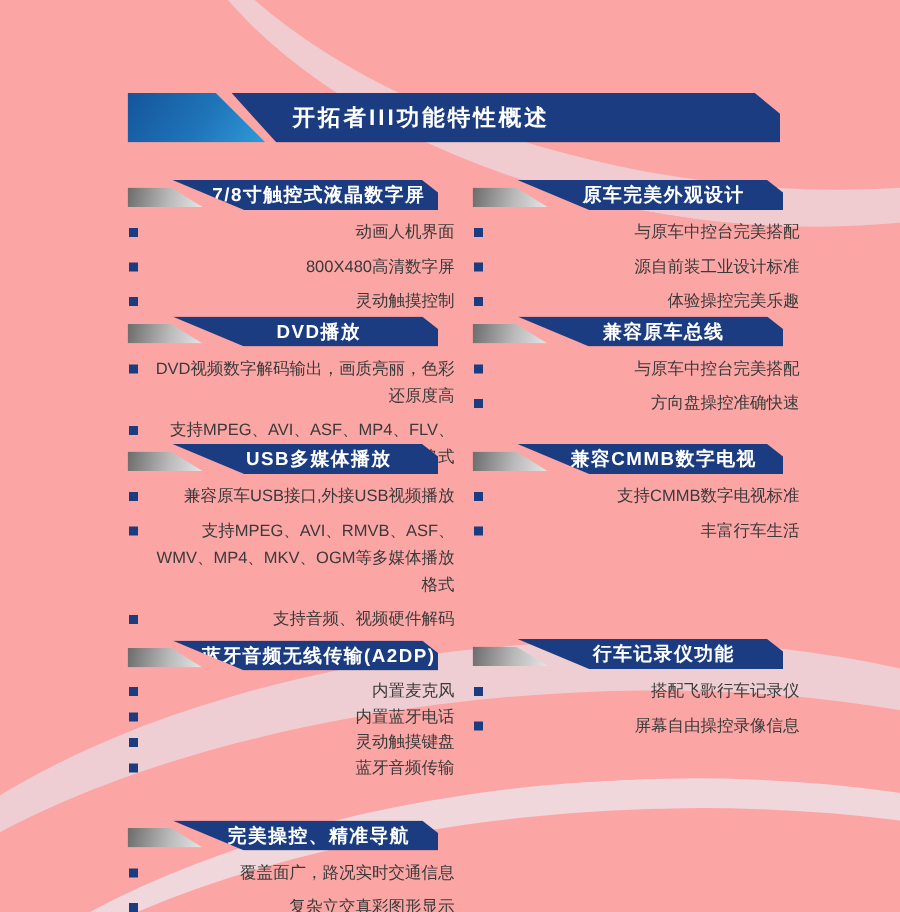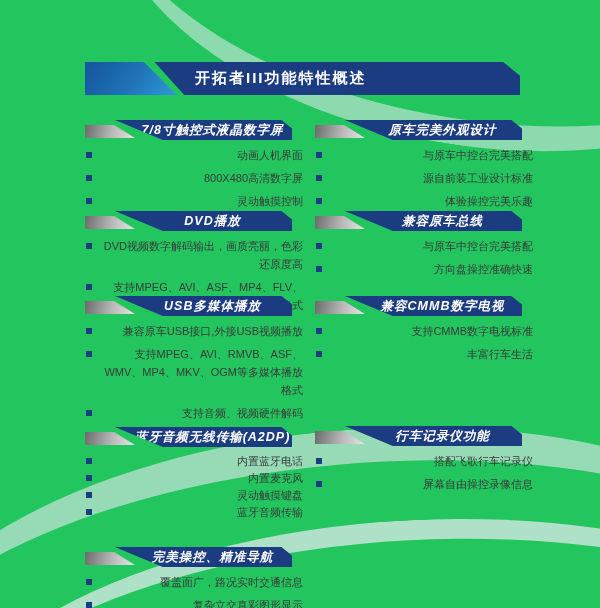--- a/index.html
+++ b/index.html
@@ -2,21 +2,21 @@
 <html><head>
 <meta charset="utf-8">
 <style>
   html,body{margin:0;padding:0;}
   body{
     width:600px;height:608px;
     font-family:"Liberation Sans",sans-serif;
     background:#ffffff;
     overflow:hidden;
   }
-  .page{position:relative;width:600px;height:608px;background:#22c55e;overflow:hidden;}
+  .page{position:relative;width:600px;height:608px;background:#fca5a5;overflow:hidden;}
 
   
   .swoosh{position:absolute;pointer-events:none;}
   .swoosh-top{right:-260px;top:-300px;width:760px;height:420px;border-radius:50%;
     border-bottom:26px solid rgba(230,235,242,.55);transform:rotate(9deg);}
   .swoosh-mid{left:-120px;top:430px;width:950px;height:420px;border-radius:50%;
     border-top:34px solid rgba(228,233,241,.6);transform:rotate(-5deg);}
   .swoosh-low{left:-80px;top:520px;width:1000px;height:460px;border-radius:50%;
     border-top:20px solid rgba(233,237,244,.7);transform:rotate(-3deg);}
 
@@ -44,21 +44,21 @@
 
   
   .banner{position:relative;width:207px;height:20px;}
   .banner-gray{position:absolute;left:0;bottom:2px;width:50px;height:13px;
     background:linear-gradient(100deg,#6b6b6b 0%,#b9b9b9 55%,#e6e6e6 100%);
     clip-path:polygon(0 0,58% 0,100% 100%,0 100%);}
   .banner-navy{position:absolute;left:30px;top:0;right:0;height:20px;
     background:#1b3c80;
     clip-path:polygon(0 0,94% 0,100% 42%,100% 100%,27% 100%);
     display:flex;align-items:center;justify-content:center;
-    filter:drop-shadow(1px 2px 1px rgba(110,120,140,.4));font-style:italic;}
+    filter:drop-shadow(1px 2px 1px rgba(110,120,140,.4));}
   .banner-navy .banner-text{color:#fff;font-size:12.5px;font-weight:bold;
     letter-spacing:1px;padding-left:18px;white-space:nowrap;}
 
   
   ul.items{list-style:none;margin:6px 0 0 0;padding:0;text-align:right;}
   li.item{position:relative;padding-left:15px;margin-bottom:5px;
     font-size:11px;line-height:18px;color:#3a3a3a;}
   li.item .sq{position:absolute;left:1px;top:6px;width:6px;height:6px;background:#1b3c80;}
   .compact li.item{line-height:17px;margin-bottom:0;}
   .compact li.item .sq{top:5px;}
@@ -124,22 +124,22 @@
       </section>
 
       <section class="feature-section h94 compact">
         <div class="banner">
           <div class="banner-gray"></div>
           <div class="banner-navy">
             <span class="banner-text">蓝牙音频无线传输(A2DP)</span>
           </div>
         </div>
         <ul class="items">
+          <li class="item"><span class="sq"></span><span class="txt">内置麦克风</span></li>
           <li class="item"><span class="sq"></span><span class="txt">内置蓝牙电话</span></li>
-          <li class="item"><span class="sq"></span><span class="txt">内置麦克风</span></li>
           <li class="item"><span class="sq"></span><span class="txt">灵动触摸键盘</span></li>
           <li class="item"><span class="sq"></span><span class="txt">蓝牙音频传输</span></li>
         </ul>
       </section>
 
       <section class="feature-section">
         <div class="banner">
           <div class="banner-gray"></div>
           <div class="banner-navy">
             <span class="banner-text">完美操控、精准导航</span>

